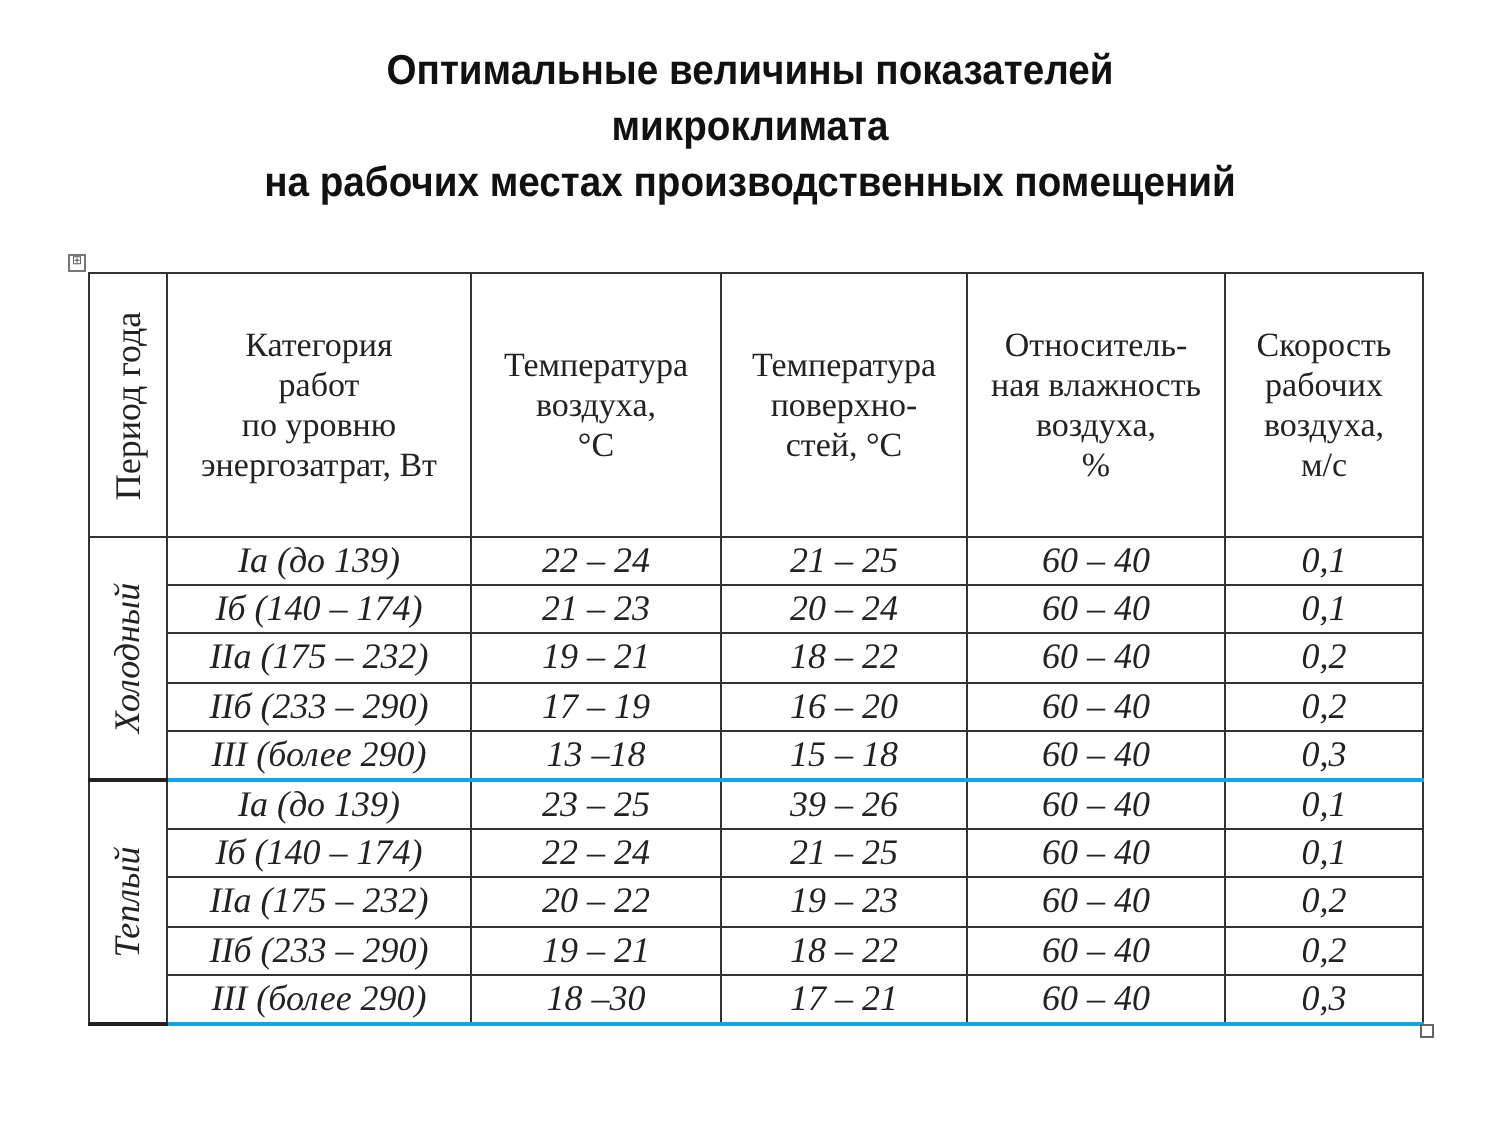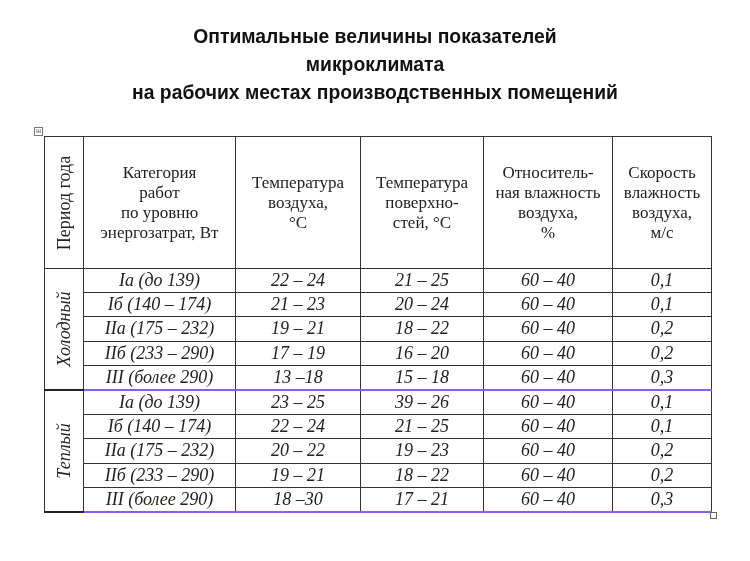--- a/index.html
+++ b/index.html
@@ -32,21 +32,21 @@
     table.grid th { font-size:17px; line-height:20px; }
     table.grid td { font-size:18px; line-height:23px; height:23px;font-style:italic; }
     .outer { border:1.5px solid #222 !important; }
     .vert-wrap { position:relative; width:38px; }
     .vert {
       position:absolute; left:50%; top:50%;
       transform:translate(-50%,-50%) rotate(-90deg);
       white-space:nowrap; font-size:18px;
     }
     th.hdr { height:131px; }
-    tr.group-end td { border-bottom:2px solid #8b5cf6; }
+    tr.group-end td { border-bottom:2px solid #0ea5e9; }
   </style>
 </head>
 <body>
 
 <div class="title">
   <div>Оптимальные величины показателей</div>
   <div>микроклимата</div>
   <div>на рабочих местах производственных помещений</div>
 </div>
 
@@ -85,21 +85,21 @@
         <div>стей, °С</div>
       </th>
       <th class="hdr">
         <div>Относитель-</div>
         <div>ная влажность</div>
         <div>воздуха,</div>
         <div>%</div>
       </th>
       <th class="hdr">
         <div>Скорость</div>
-        <div>влажность</div>
+        <div>рабочих</div>
         <div>воздуха,</div>
         <div>м/с</div>
       </th>
     </tr>
   </thead>
   <tbody id="tbody">
       <tr>
         <td rowspan="5" style="border-bottom: 2px solid rgb(34, 34, 34);">
           <div class="vert-wrap" style="height: 120px;">
             <span class="vert">Холодный</span>

